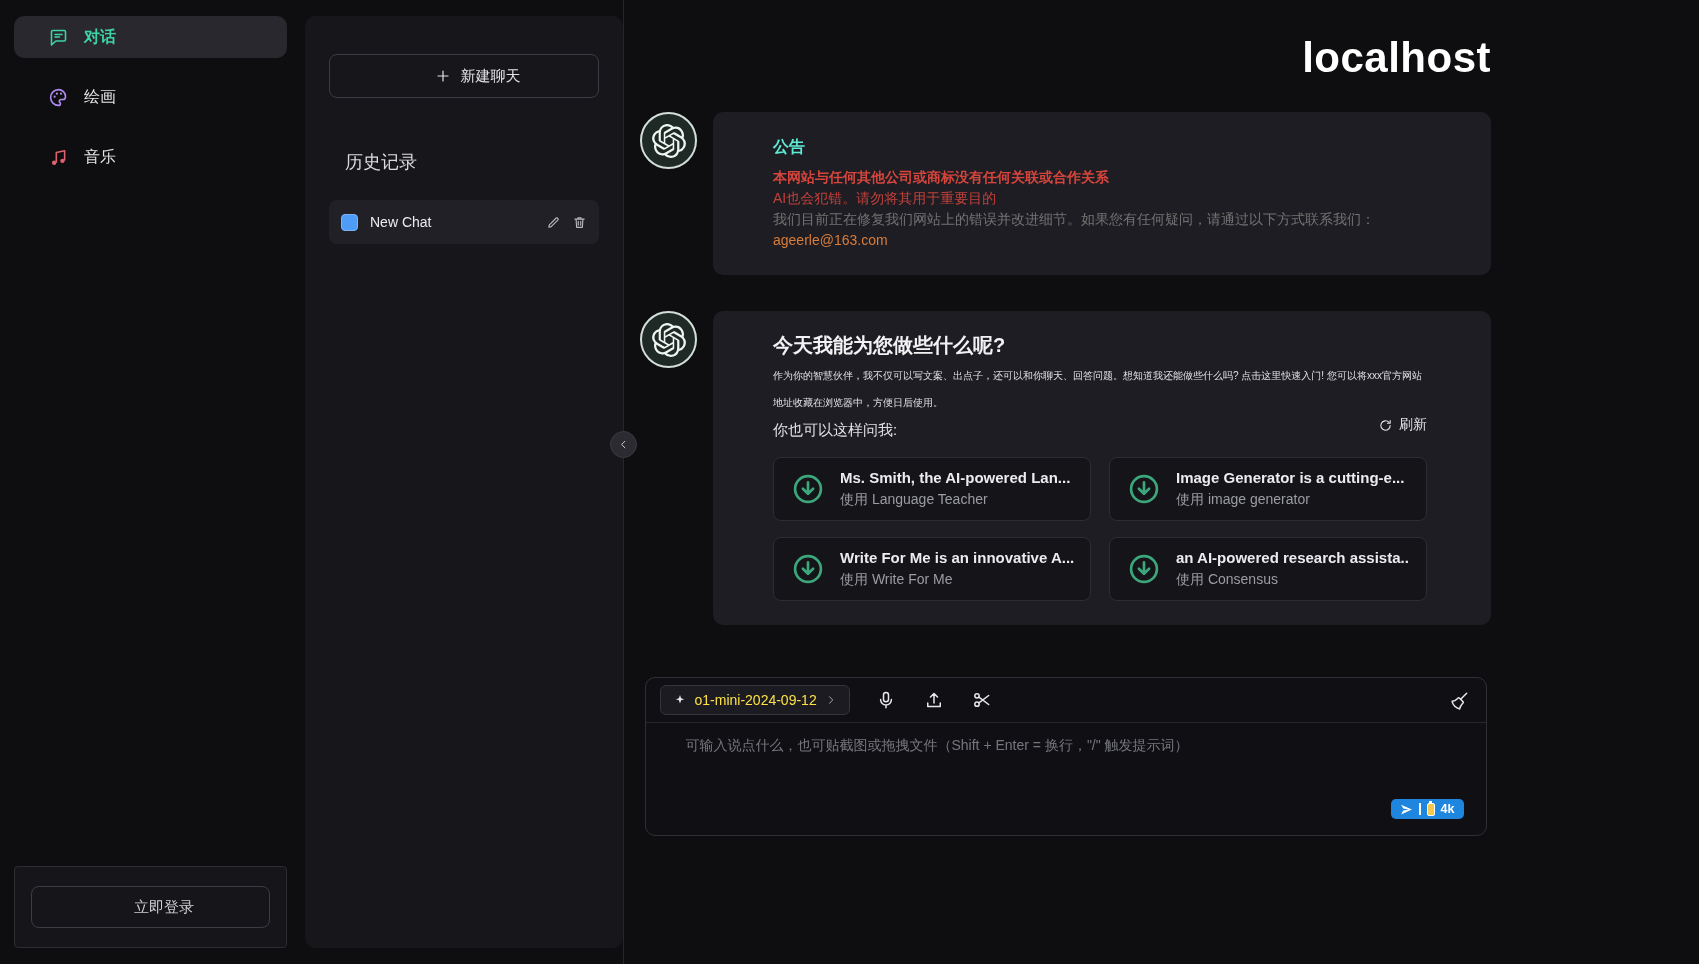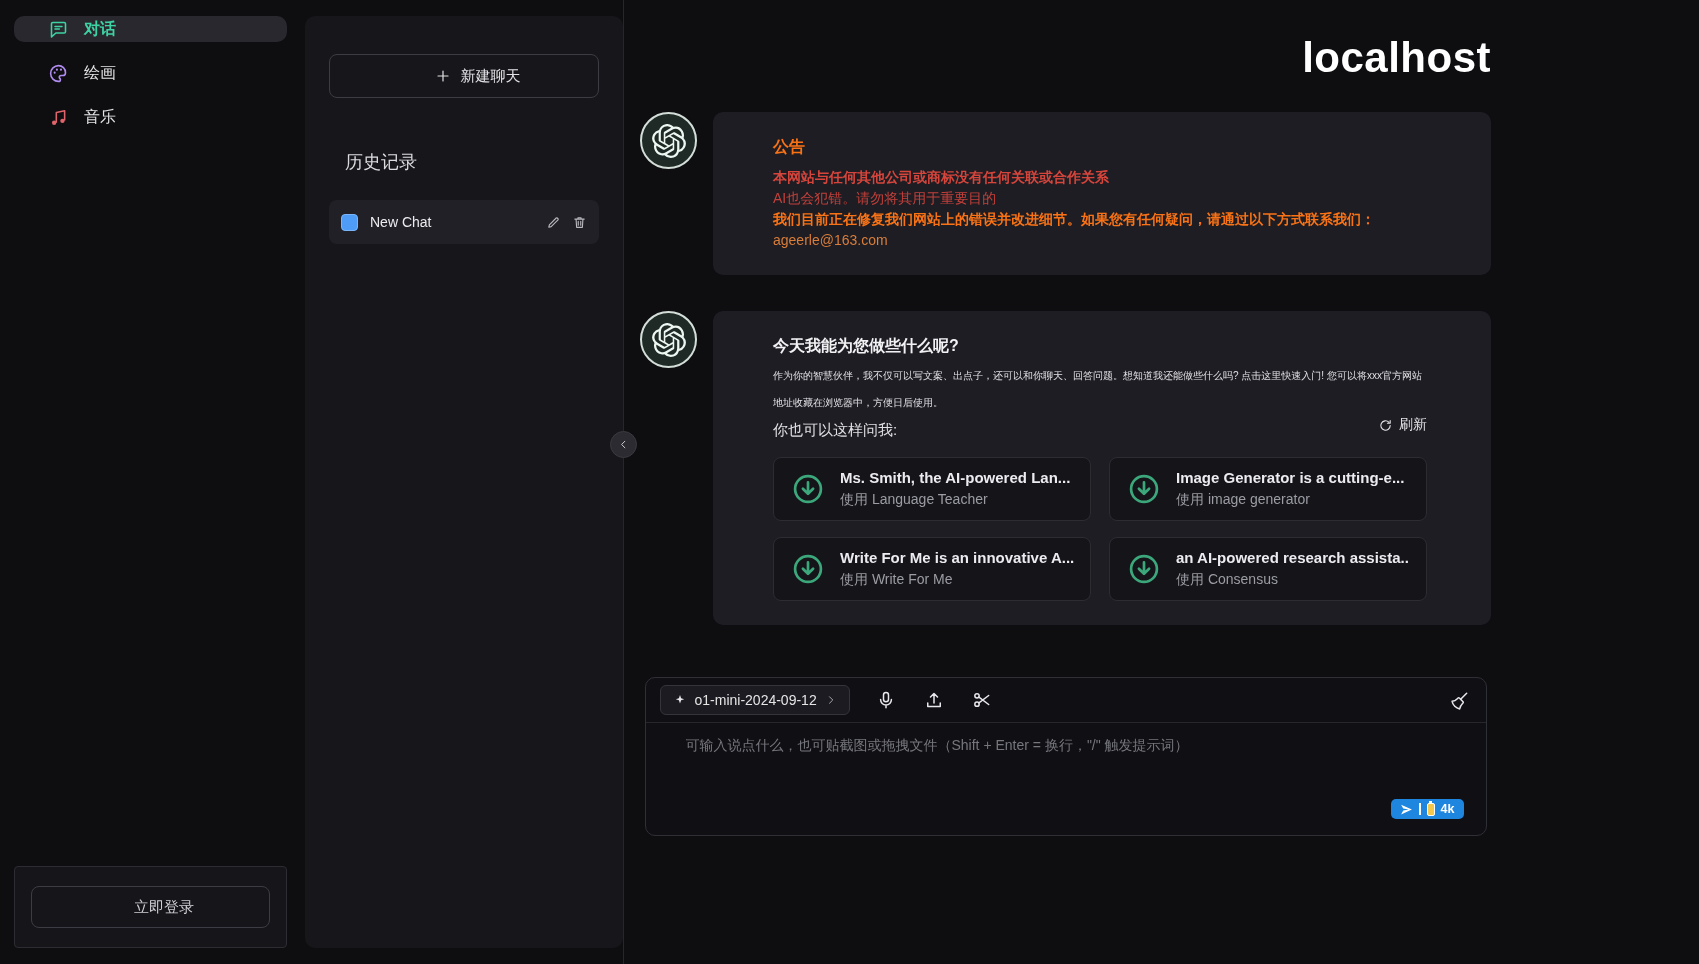--- a/index.html
+++ b/index.html
@@ -11,21 +11,21 @@
     display:flex;
     overflow:hidden;
   }
   svg { display:block; }
   button { font-family:inherit; cursor:pointer;padding-left:27px; }
 
   
   .sidebar { width:305px; min-width:305px; padding:16px 18px 16px 14px; display:flex; flex-direction:column; }
   .side-item {
     display:flex; align-items:center; gap:15px;
-    height:26px; padding:0 34px; margin-bottom:18px;
+    height:42px; padding:0 34px; margin-bottom:18px;
     border-radius:10px; font-size:16px; color:#e3e3e6; cursor:pointer;
   }
   .side-item.active { background:#28282e; color:#3ed3a3; font-weight:700; }
   .side-icon { width:21px; height:21px; flex:none; }
   .c-teal { color:#3ed3a3; } .c-green { color:#4cc38a; }
   .c-purple { color:#b18cf0; } .c-pink { color:#e0646c; }
   .side-spacer { flex:1; }
   .login-card { border:1px solid #2c2c32; background:#16161a; border-radius:4px; padding:19px 16px; }
   .login-btn {
     width:100%; height:42px; background:transparent; border:1px solid #3c3c44;
@@ -64,48 +64,48 @@
 
   .message-row { display:flex; gap:16px; margin-bottom:36px; }
   .avatar {
     width:57px; height:57px; border-radius:50%; flex:none;
     background:#1f2a26; border:2px solid #d3ded8;
     display:flex; align-items:center; justify-content:center;
   }
   .avatar svg { width:34px; height:34px; fill:#edf6f1; }
   .bubble { background:#1d1d23; border-radius:10px; padding:24px 64px 24px 60px; flex:1; font-size:14px; line-height:21px; min-width:0; }
 
-  .ann-heading { font-size:16px; font-weight:700; color:#f97316; margin-bottom:10px; }
+  .ann-heading { font-size:16px; font-weight:700; color:#5eead4; margin-bottom:10px; }
   .ann-red-bold { color:#d6453c; font-weight:700; }
   .ann-red { color:#c2403a; }
-  .ann-gray { color:#f97316;font-weight:bold; }
+  .ann-gray { color:#737373; }
   .ann-link { color:#da7d3a; text-decoration:none; display:inline-block; }
 
-  .wel-heading { font-size:16px; font-weight:700; color:#f2f2f4; margin-bottom:6px; }
+  .wel-heading { font-size:20px; font-weight:700; color:#f2f2f4; margin-bottom:6px; }
   .wel-body { font-size:10px; line-height:27px; color:#e0e0e4; }
   .ask-row { display:flex; align-items:flex-start; justify-content:space-between; font-size:15px; line-height:27px; color:#e0e0e4; }
   .refresh-btn { display:flex; align-items:center; gap:6px; background:none; border:none; color:#e3e3e6; font-size:14px; }
   .refresh-btn svg { width:15px; height:15px; }
 
   .suggestions { display:grid; grid-template-columns:1fr 1fr; gap:16px 18px; margin-top:14px; }
   .sug-card {
     background:#141419; border:1px solid #2c2c32; border-radius:8px;
     padding:11px 16px; display:flex; align-items:center; gap:14px; text-align:left; min-width:0;
   }
   .sug-icon { width:36px; height:36px; color:#3da77c; flex:none; }
   .sug-texts { min-width:0; }
   .sug-title { font-size:15px; font-weight:600; color:#ececf0; white-space:nowrap; overflow:hidden; margin-bottom:5px; }
   .sug-sub { font-size:14px; color:#9c9ca4; white-space:nowrap; overflow:hidden; }
 
   
   .composer { width:842px; margin:16px auto 0; border:1px solid #2f2f36; border-radius:10px; background:#101014; }
   .composer-top { display:flex; align-items:center; gap:26px; padding:7px 14px; border-bottom:1px solid #26262b; }
   .model-chip {
     display:flex; align-items:center; gap:8px; background:#1b1b21; border:1px solid #34343b;
-    border-radius:6px; padding:6px 12px; color:#e5e5e5; font-size:14px;
+    border-radius:6px; padding:6px 12px; color:#fde047; font-size:14px;
   }
   .model-chip .spark { width:14px; height:14px; color:#e8e8ec; }
   .model-chip .chev { width:12px; height:12px; color:#b5b5bc; }
   .tool-btn { background:none; border:none; color:#e8e8ec; width:22px; height:22px; padding:0; }
   .tool-btn svg { width:20px; height:20px; }
   .top-spacer { flex:1; }
   .stroke-ic { fill:none; stroke:currentColor; stroke-width:1.8; stroke-linecap:round; stroke-linejoin:round; }
 
   .composer-body { position:relative; padding:14px 24px 14px 40px; height:112px; }
   .msg-input {

